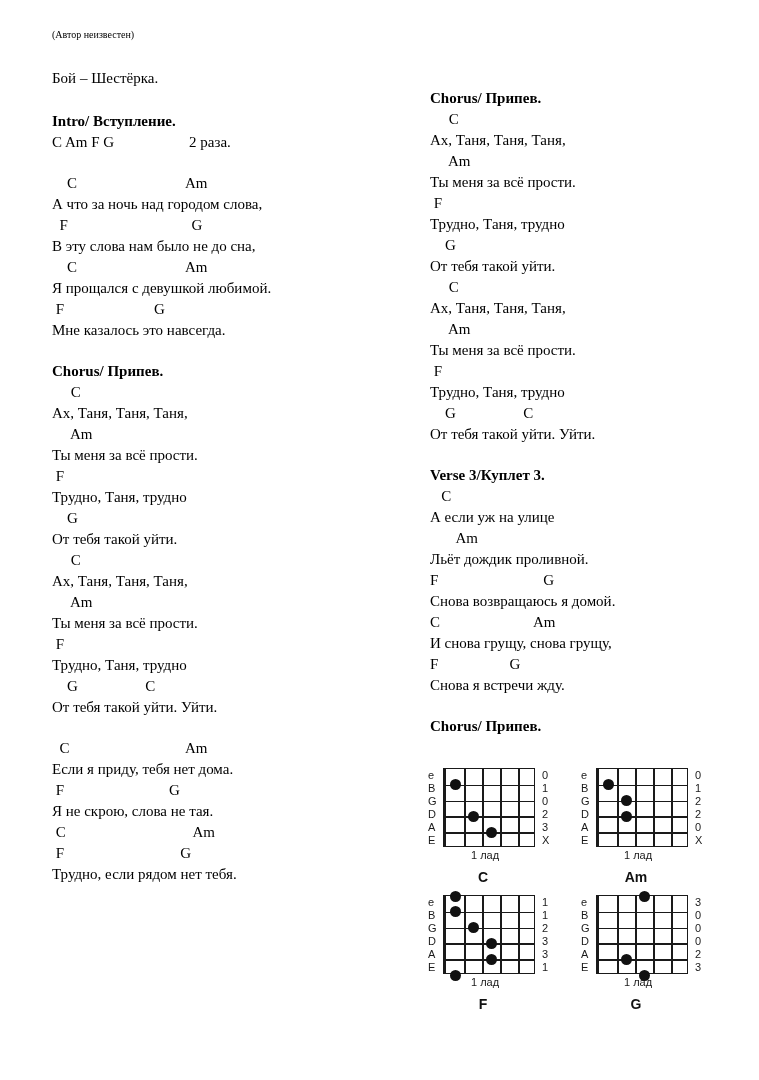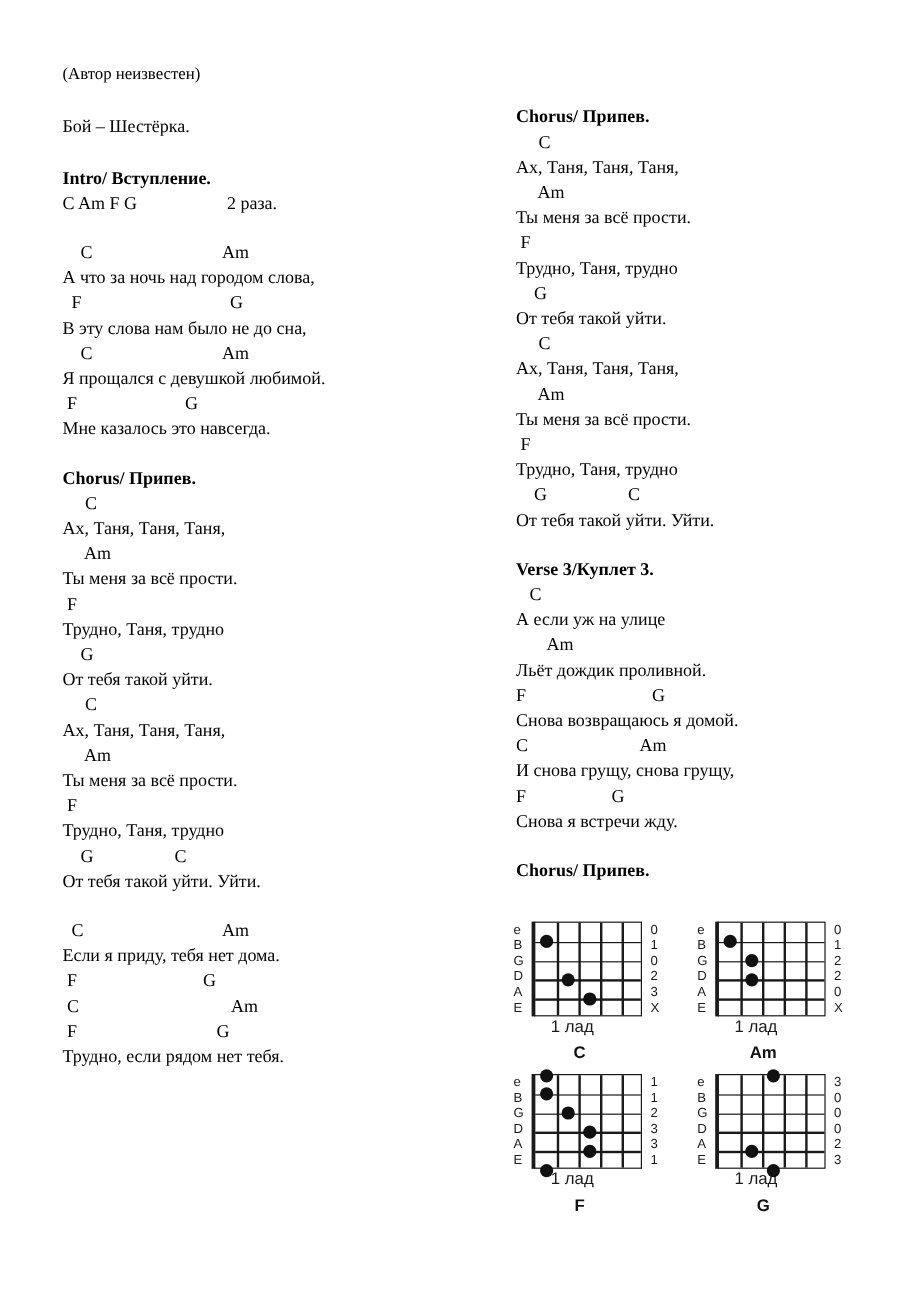--- a/index.html
+++ b/index.html
@@ -37,24 +37,23 @@
   
   .song-title {
     font-size: 21px;
     font-weight: bold;
     color: #4a76ab;
     line-height: 26px;
     letter-spacing: 0.2px;
     white-space: pre;
   }
   .author {
-    font-size: 14px;
+    font-size: 10px;
     line-height: 22px;
     white-space: pre;
-    margin-top: 28px;
   }
   .spacer-md { height: 22px; }
 
   .section {
     margin: 0;
   }
   .section-head {
     font-size: 15px;
     font-weight: bold;
     line-height: 21px;
@@ -164,23 +163,23 @@
   .fret-nums span {
     font-family: "Liberation Sans", "DejaVu Sans", sans-serif;
     font-size: 11px;
     line-height: 13px;
     height: 13px;
     text-align: left;
     color: #1a1a1a;
   }
   .fret-caption {
     font-family: "Liberation Sans", "DejaVu Sans", sans-serif;
-    font-size: 14px;
+    font-size: 11px;
     line-height: 14px;
-    margin-left: 18px;
+    margin-left: 30px;
     margin-top: 1px;
     color: #1a1a1a;
     white-space: pre;
   }
   .chord-name {
     font-family: "Liberation Sans", "DejaVu Sans", sans-serif;
     font-size: 14px;
     font-weight: bold;
     text-align: center;
     margin-top: 7px;
@@ -250,20 +249,21 @@
           </div>
       </div>
 
       <div class="gap"></div>
 
       <div class="section">
         <div class="section-lines">
             <div class="line">  C                               Am</div>
             <div class="line">Если я приду, тебя нет дома.</div>
             <div class="line"> F                            G</div>
+            <div class="line">Я не скрою, слова не тая.</div>
             <div class="line"> C                                  Am</div>
             <div class="line"> F                               G</div>
             <div class="line">Трудно, если рядом нет тебя.</div>
           </div>
       </div>
 
     </div>
   </div>
 
   <div class="col col-right" style="top:88px;">

